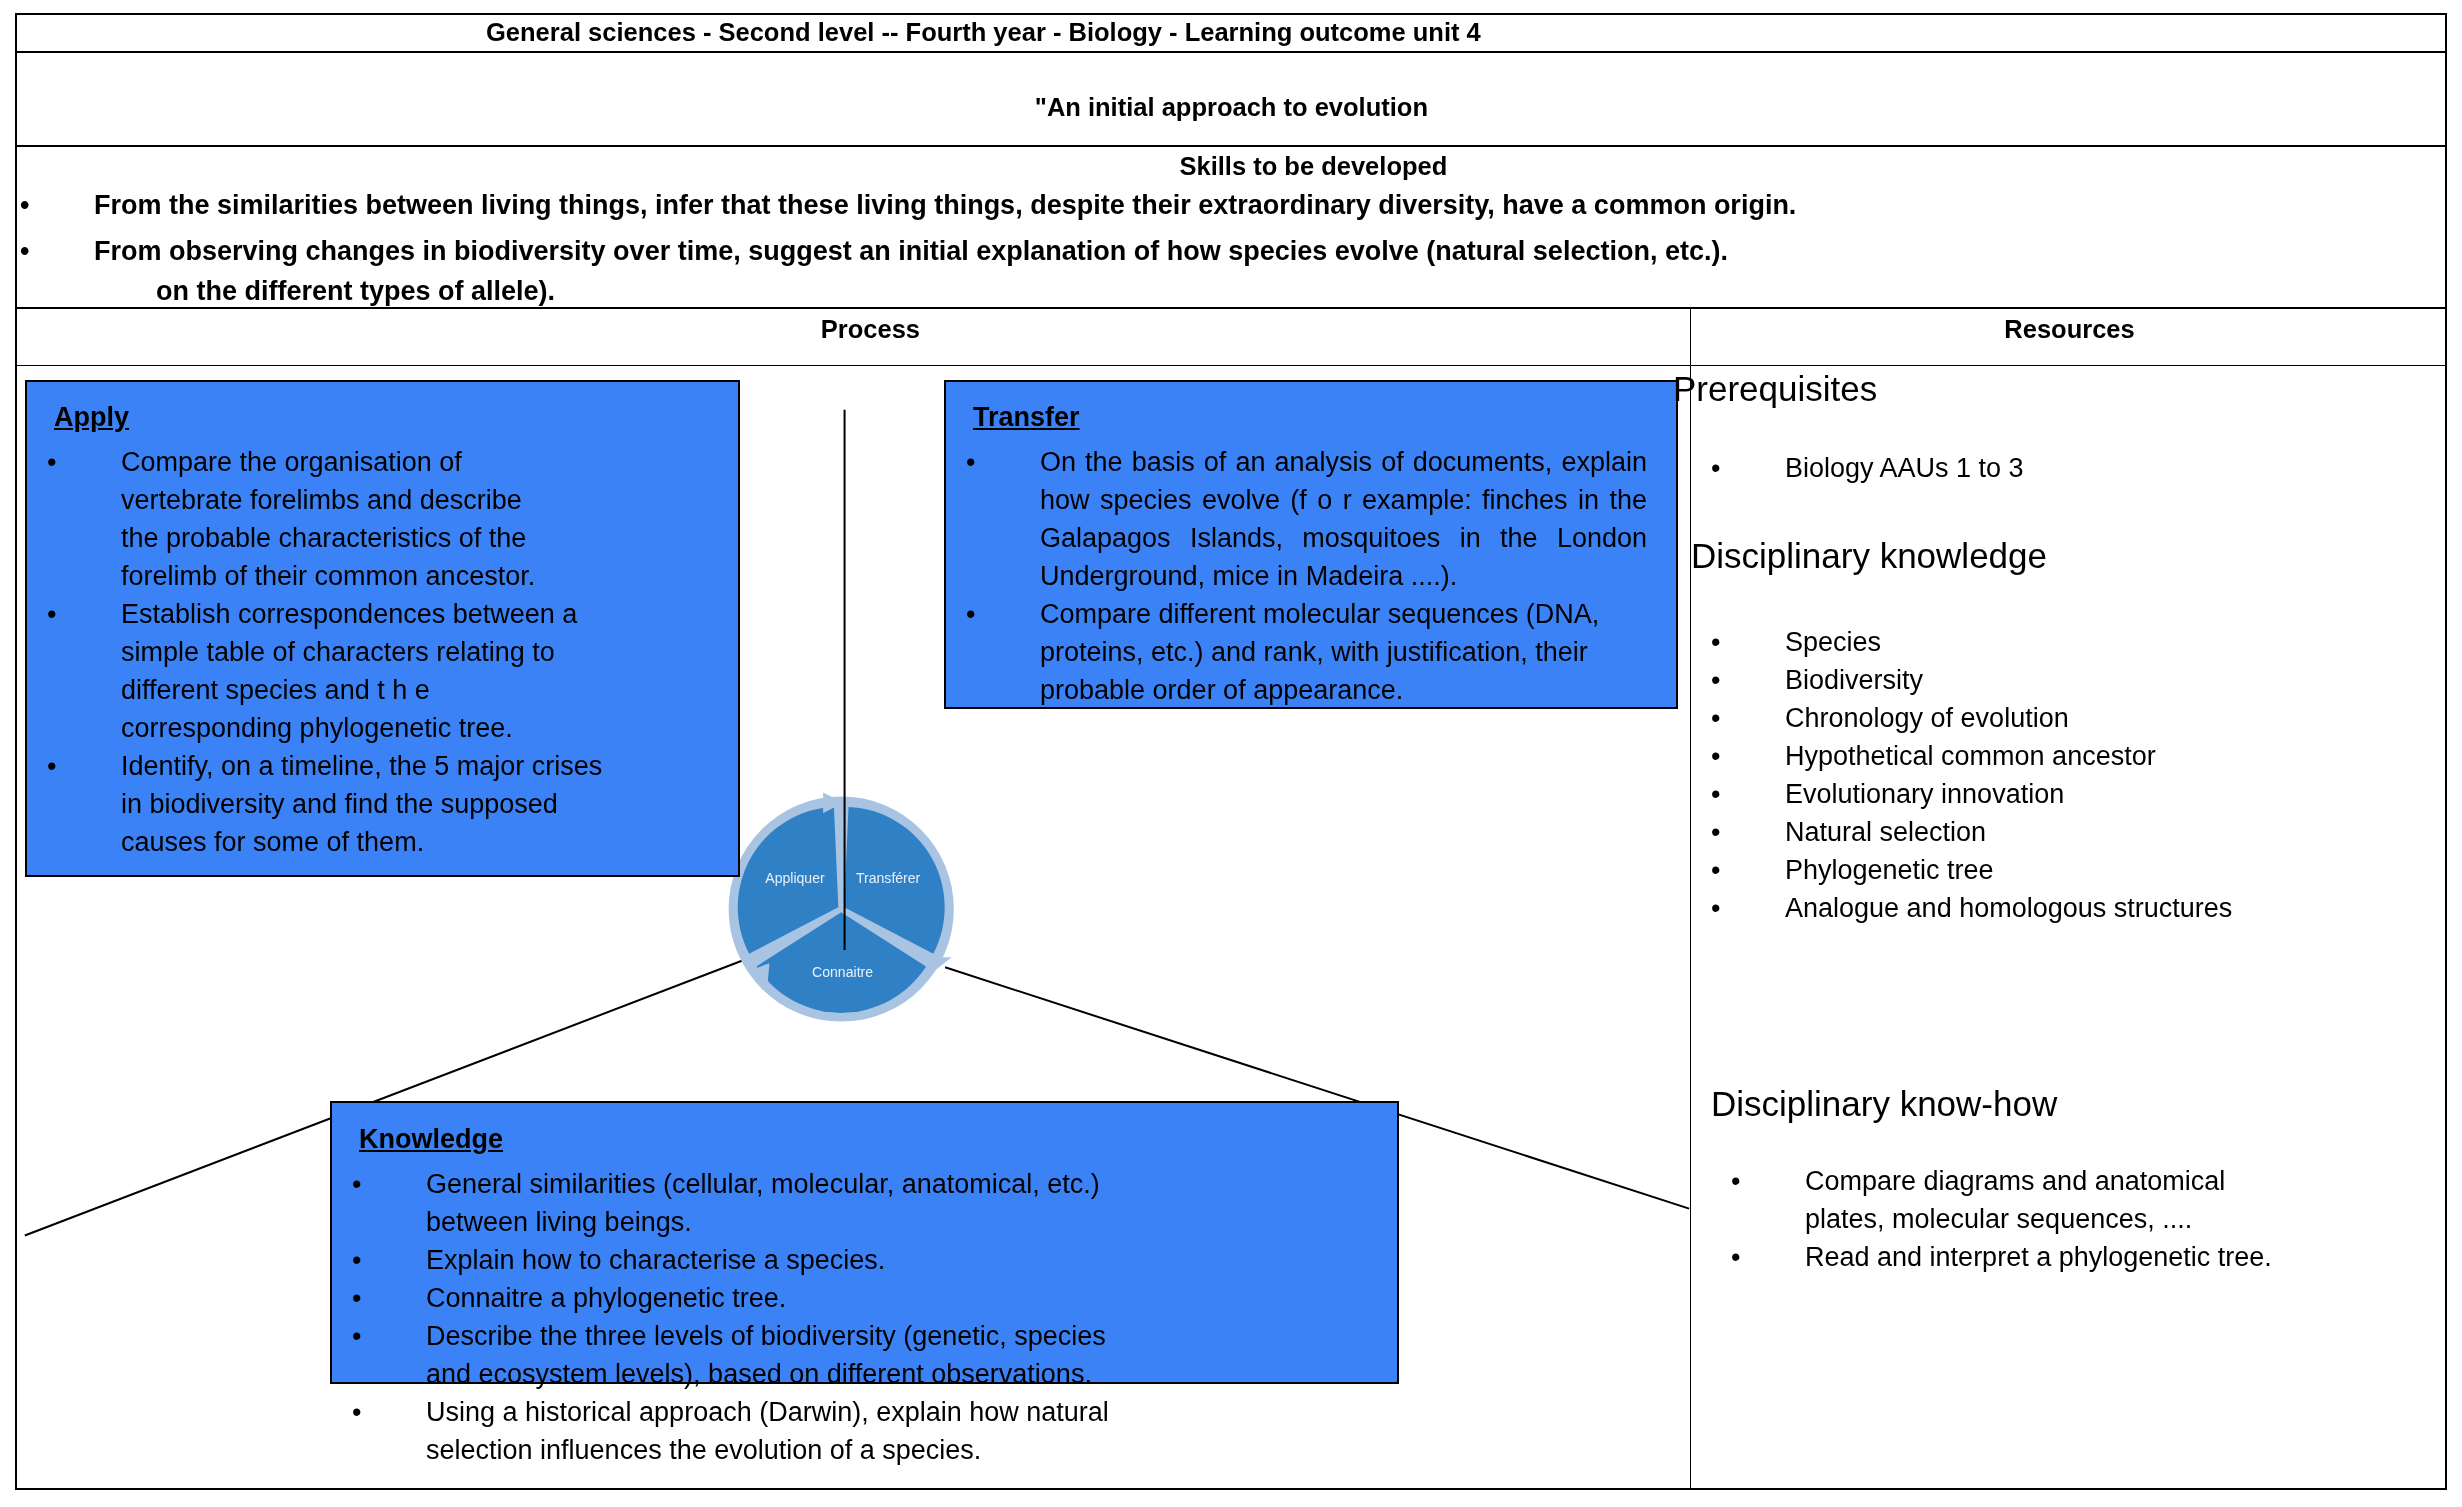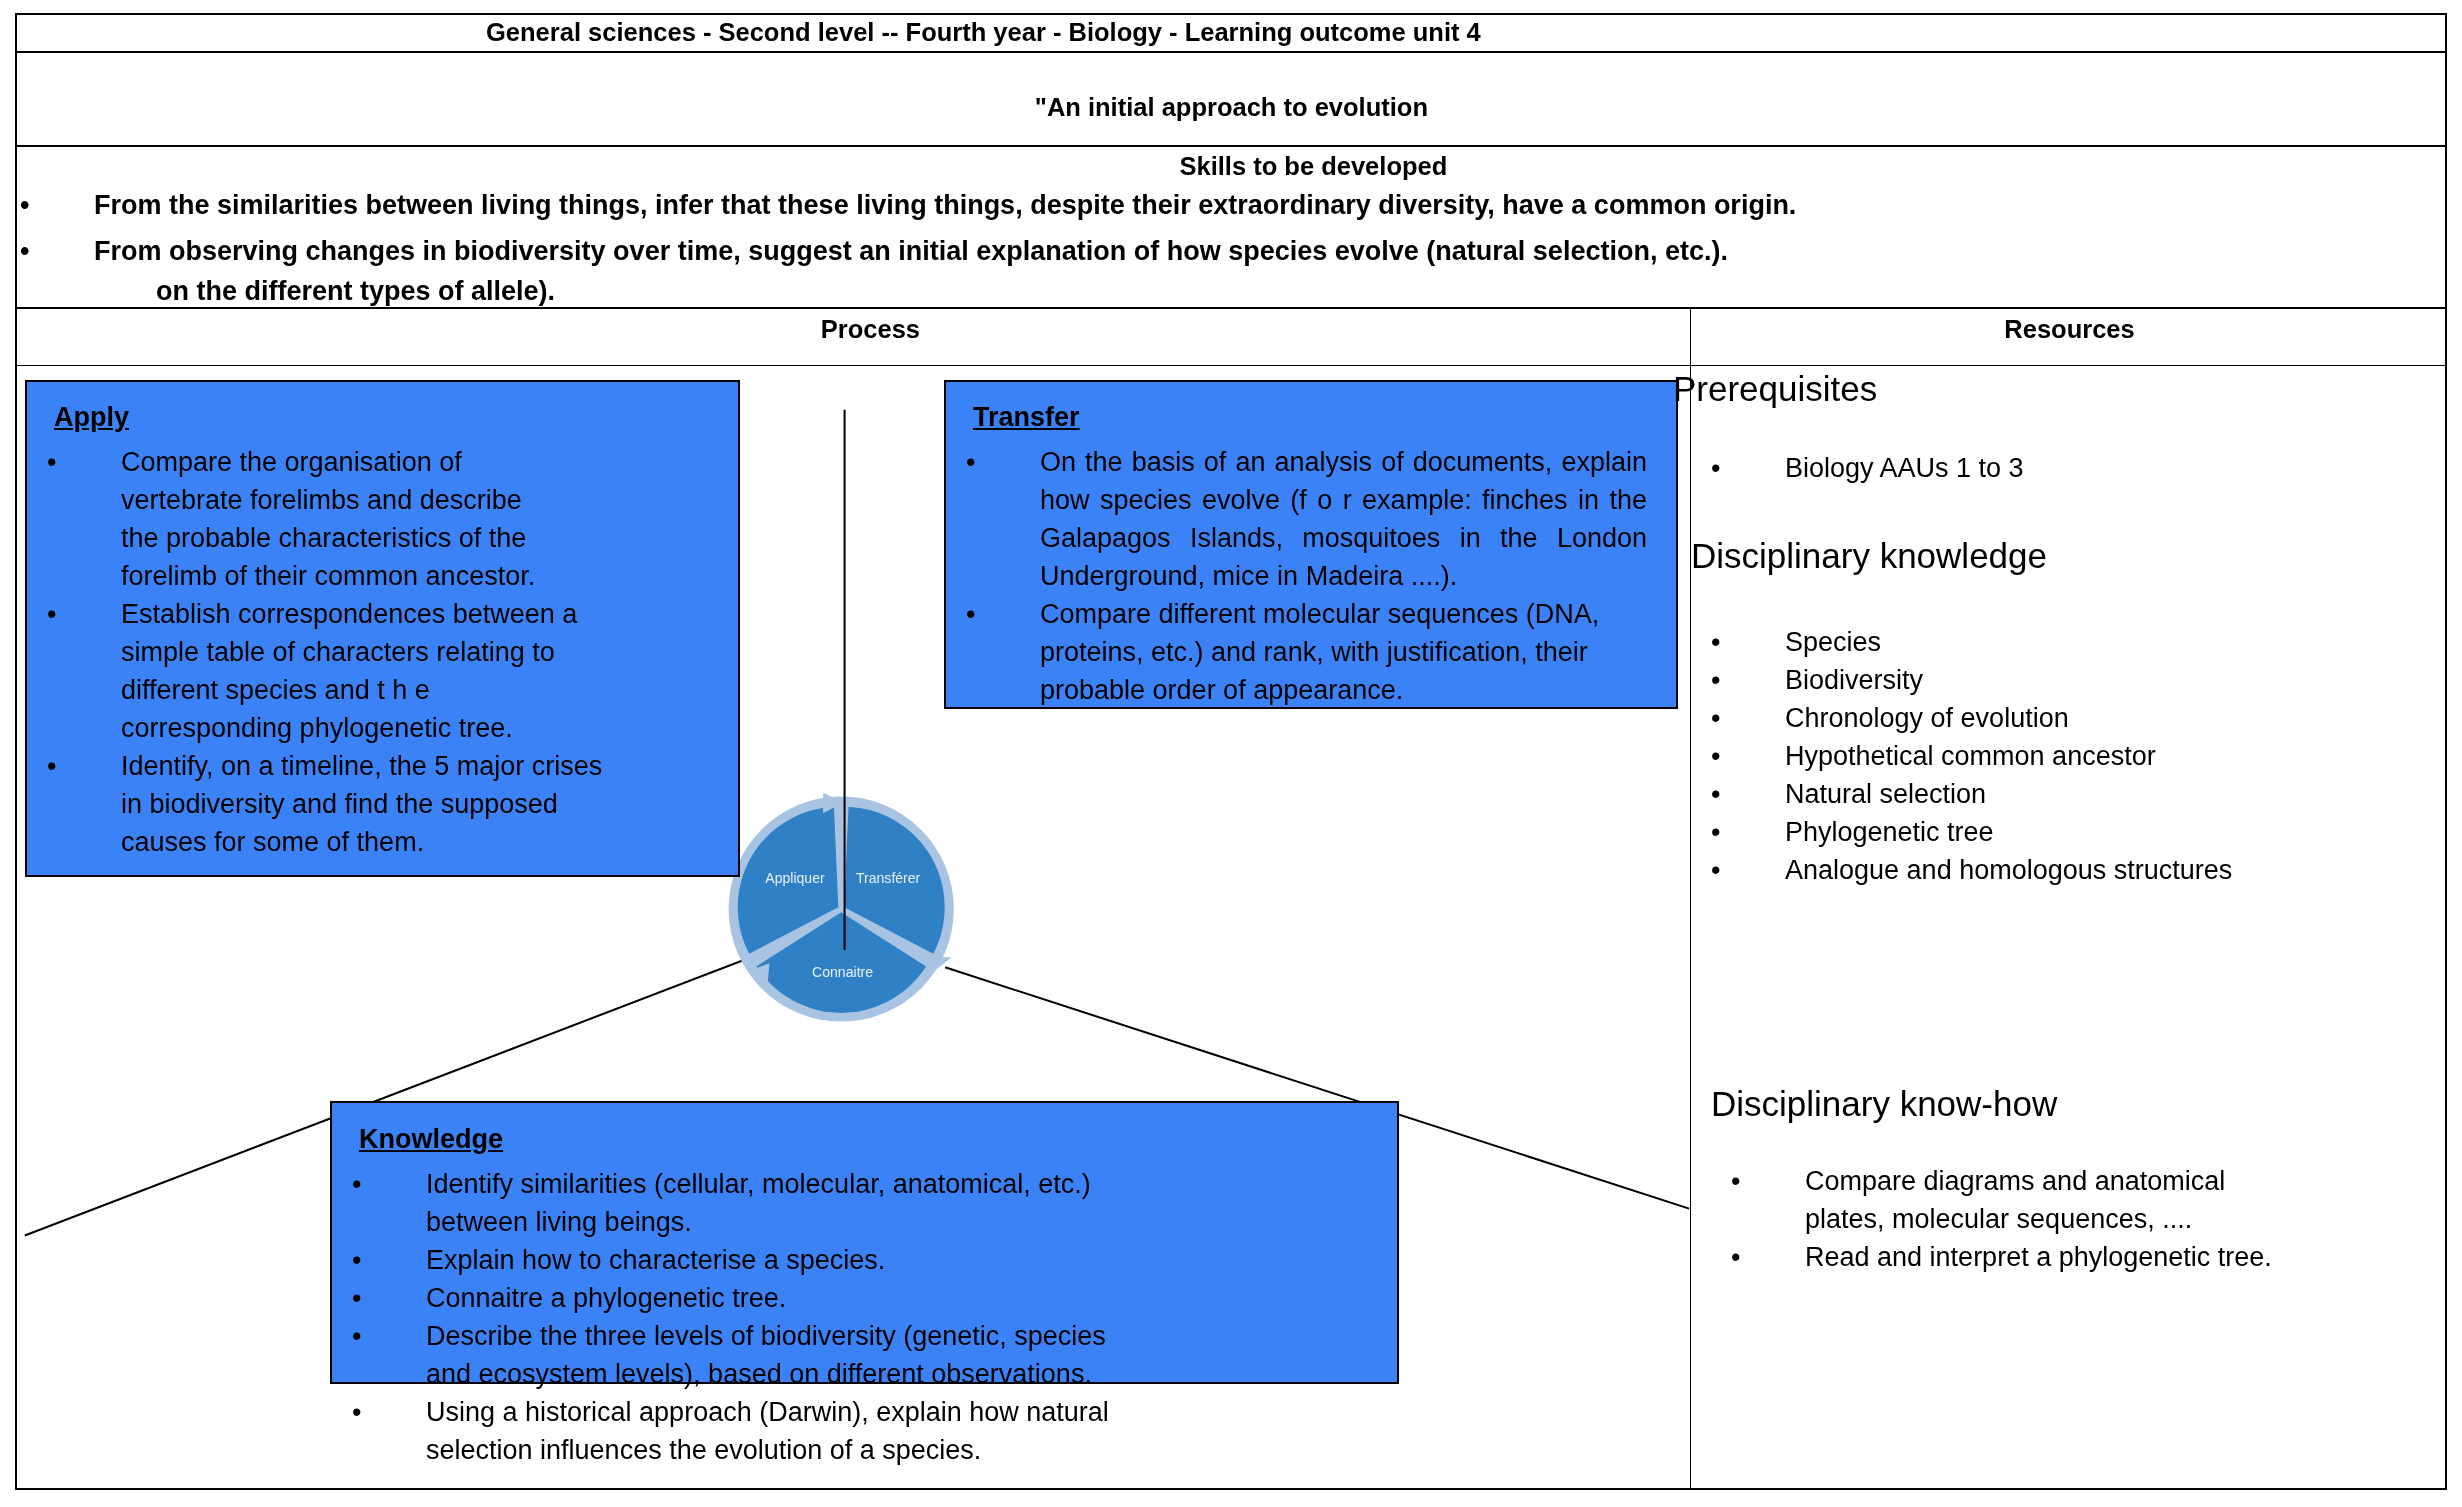--- a/index.html
+++ b/index.html
@@ -82,39 +82,40 @@
   <div class="box-title">Transfer</div>
   <ul class="bul" style="width:701px; margin-left:-27px; margin-top:6.7px;">
     <li style="text-align:justify;">On the basis of an analysis of documents, explain how species evolve (f o r  example: finches in the Galapagos Islands, mosquitoes in the London Underground, mice in Madeira ....).</li>
     <li>Compare different molecular sequences (DNA, proteins, etc.) and rank, with justification, their probable order of appearance.</li>
   </ul>
 </div>
 
 <div class="box" style="left:330px; top:1101px; width:1069px; height:283px; padding:17.4px 0 0 27px;">
   <div class="box-title">Knowledge</div>
   <ul class="bul" style="width:925px; margin-left:-27px; margin-top:6.7px;">
-    <li style="padding-right:134px;">Identify similarities (cellular, molecular, anatomical, etc.) between living beings.</li>
+    <li style="padding-right:134px;">General similarities (cellular, molecular, anatomical, etc.) between living beings.</li>
     <li> Explain how to characterise a species.</li>
     <li>Connaitre a phylogenetic tree.</li>
     <li style="padding-right:134px;">Describe the three levels of biodiversity (genetic, species and ecosystem levels), based on different observations.</li>
     <li style="padding-right:101px;">Using a historical approach (Darwin), explain how natural selection influences the evolution of a species.</li>
   </ul>
 </div>
 
 <div class="res-h" style="left:1673px; top:371px; line-height:35px;">Prerequisites</div>
 <ul class="bul res-list abs" style="left:1691px; top:449px; width:737px;">
   <li>Biology AAUs 1 to 3</li>
 </ul>
 
 <div class="res-h" style="left:1691px; top:538px; line-height:35px;">Disciplinary knowledge</div>
 <ul class="bul res-list abs" style="left:1691px; top:623px; width:737px;">
   <li>Species</li>
   <li>Biodiversity</li>
   <li>Chronology of  evolution</li>
   <li>Hypothetical common ancestor</li>
+  <li>Evolutionary innovation</li>
   <li>Natural selection</li>
   <li>Phylogenetic tree</li>
   <li>Analogue and homologous structures</li>
 </ul>
 
 <div class="res-h" style="left:1711px; top:1086px; line-height:35px;">Disciplinary know-how</div>
 <ul class="bul kh-list abs" style="left:1711px; top:1162px; width:603px;">
   <li style="padding-right:60px;">Compare diagrams and anatomical plates, molecular sequences, ....</li>
   <li>Read and interpret a phylogenetic tree.</li>
 </ul>

